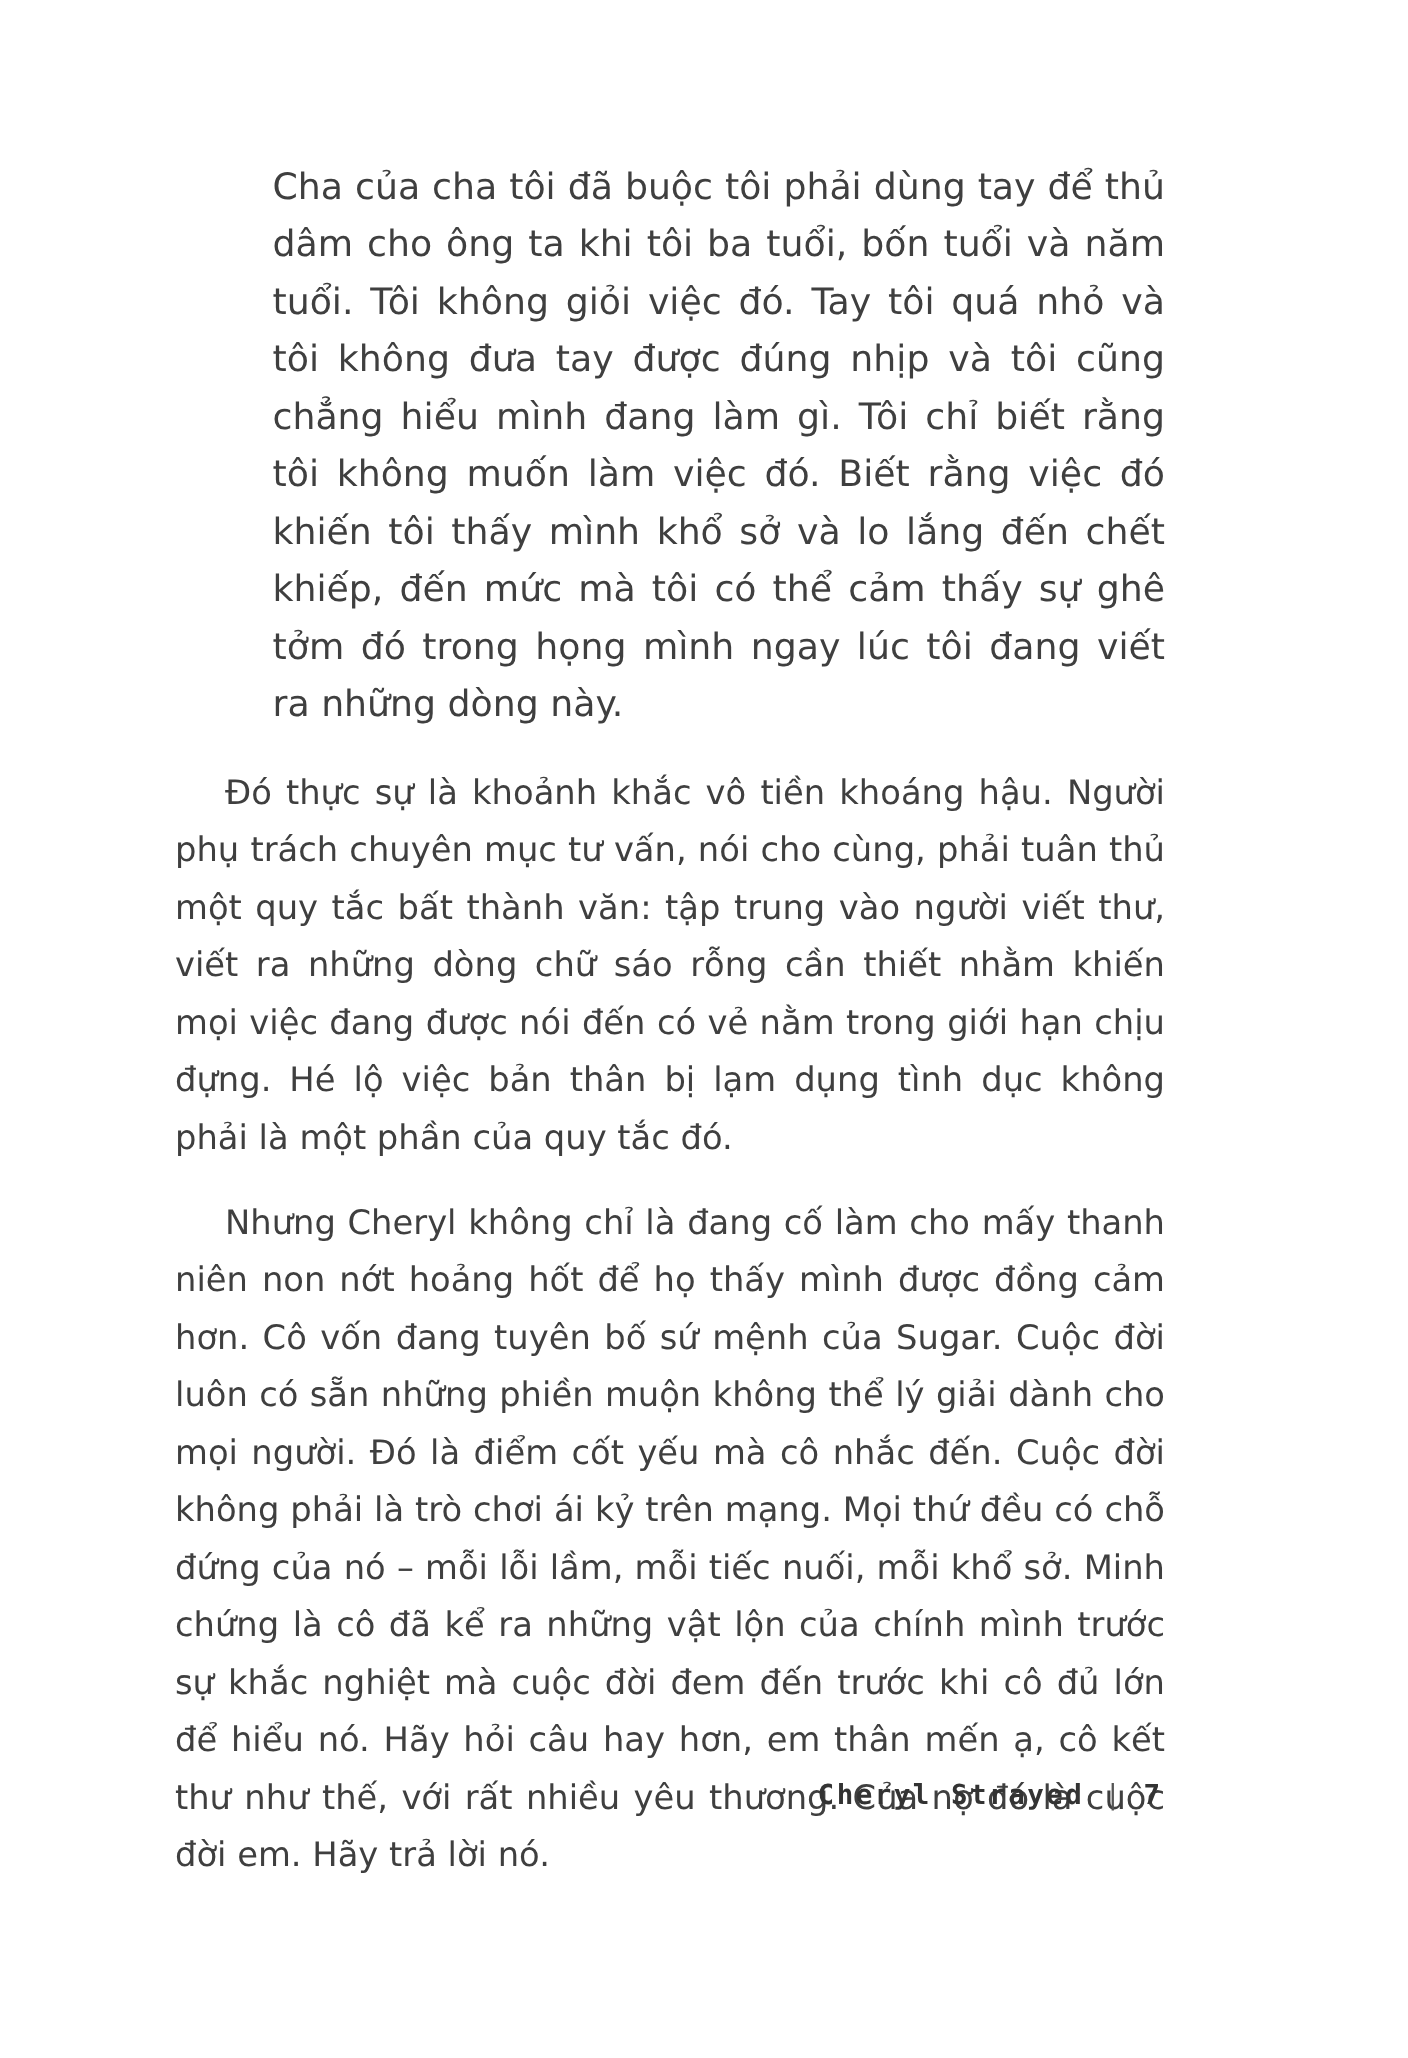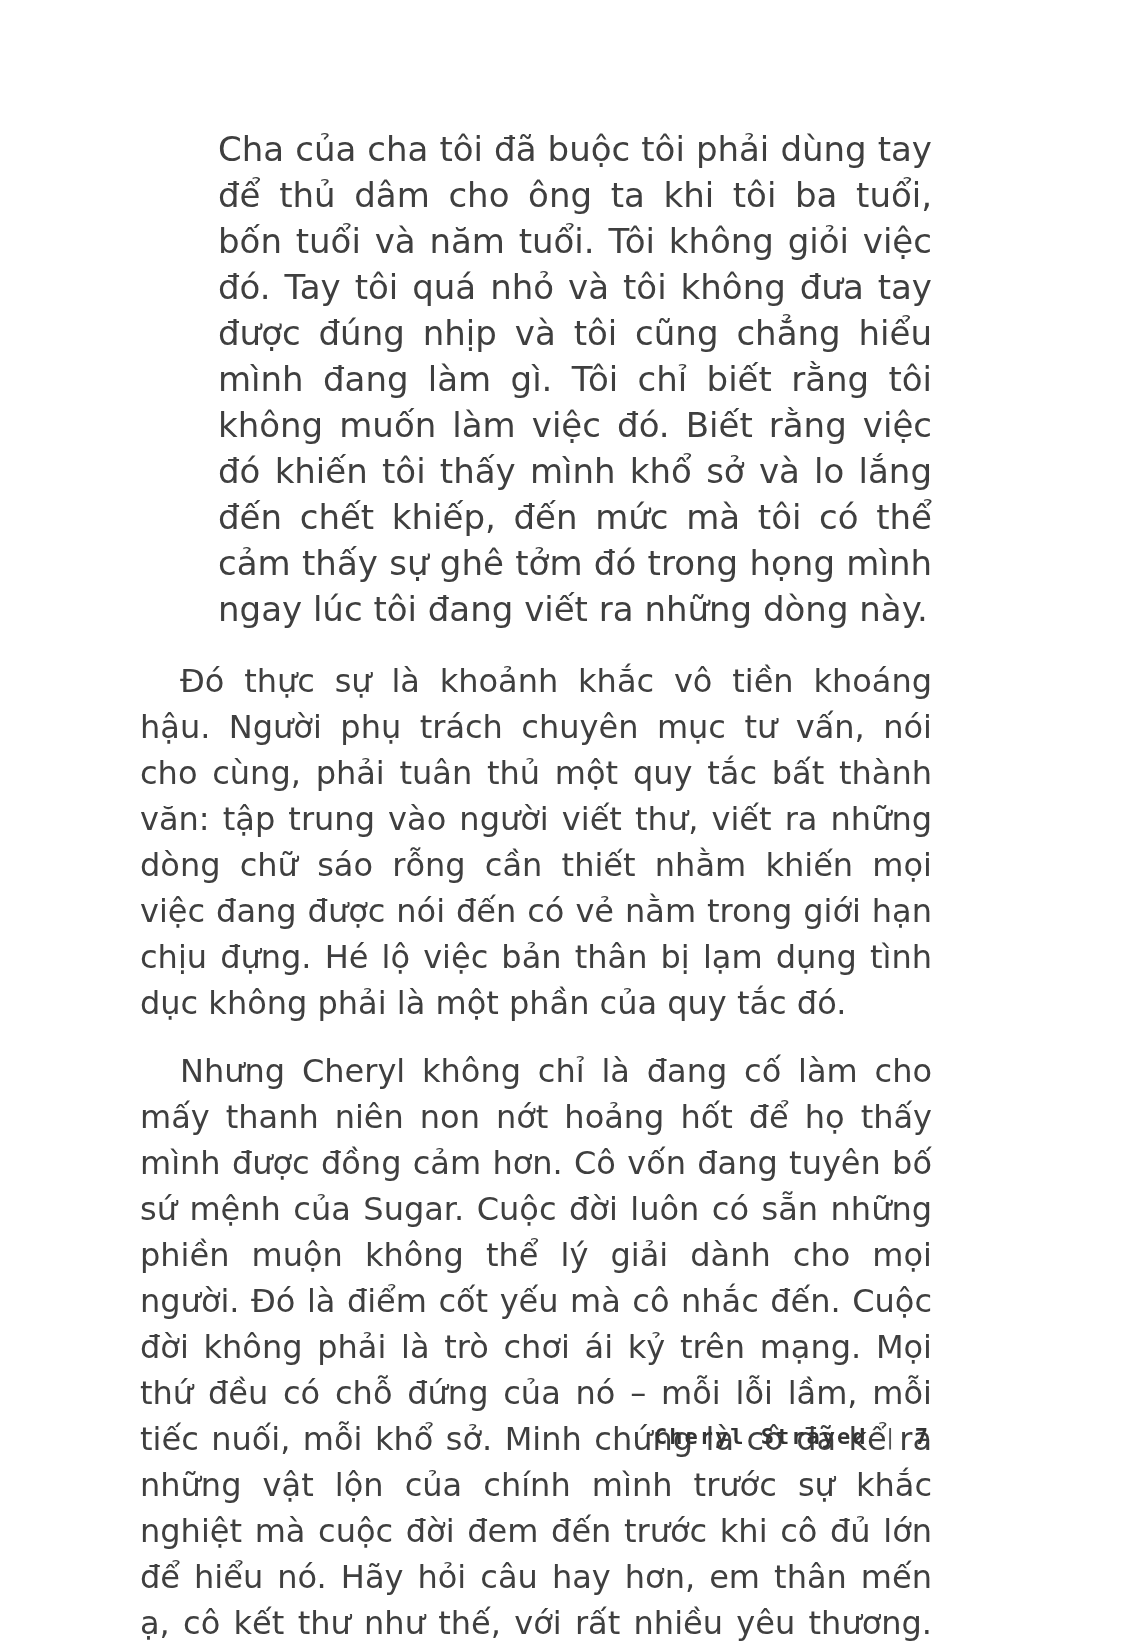--- a/index.html
+++ b/index.html
@@ -20,27 +20,27 @@
   .content {
     position: absolute;
     left: 140px;
     top: 126px;
     width: 792px;
   }
   .blockquote {
     margin: 0 0 26px 78px;
     width: 714px;
     box-sizing: border-box;
-    font-size: 34px;
+    font-size: 29px;
     line-height: 46px;
     text-align: justify;
   }
   .para {
     margin: 0 0 22px 0;
-    font-size: 32px;
+    font-size: 27px;
     line-height: 46px;
     text-align: justify;
     text-indent: 40px;
   }
   .para:last-child {
     margin-bottom: 0;
   }
   .italic-run {
   }
   .footer {

